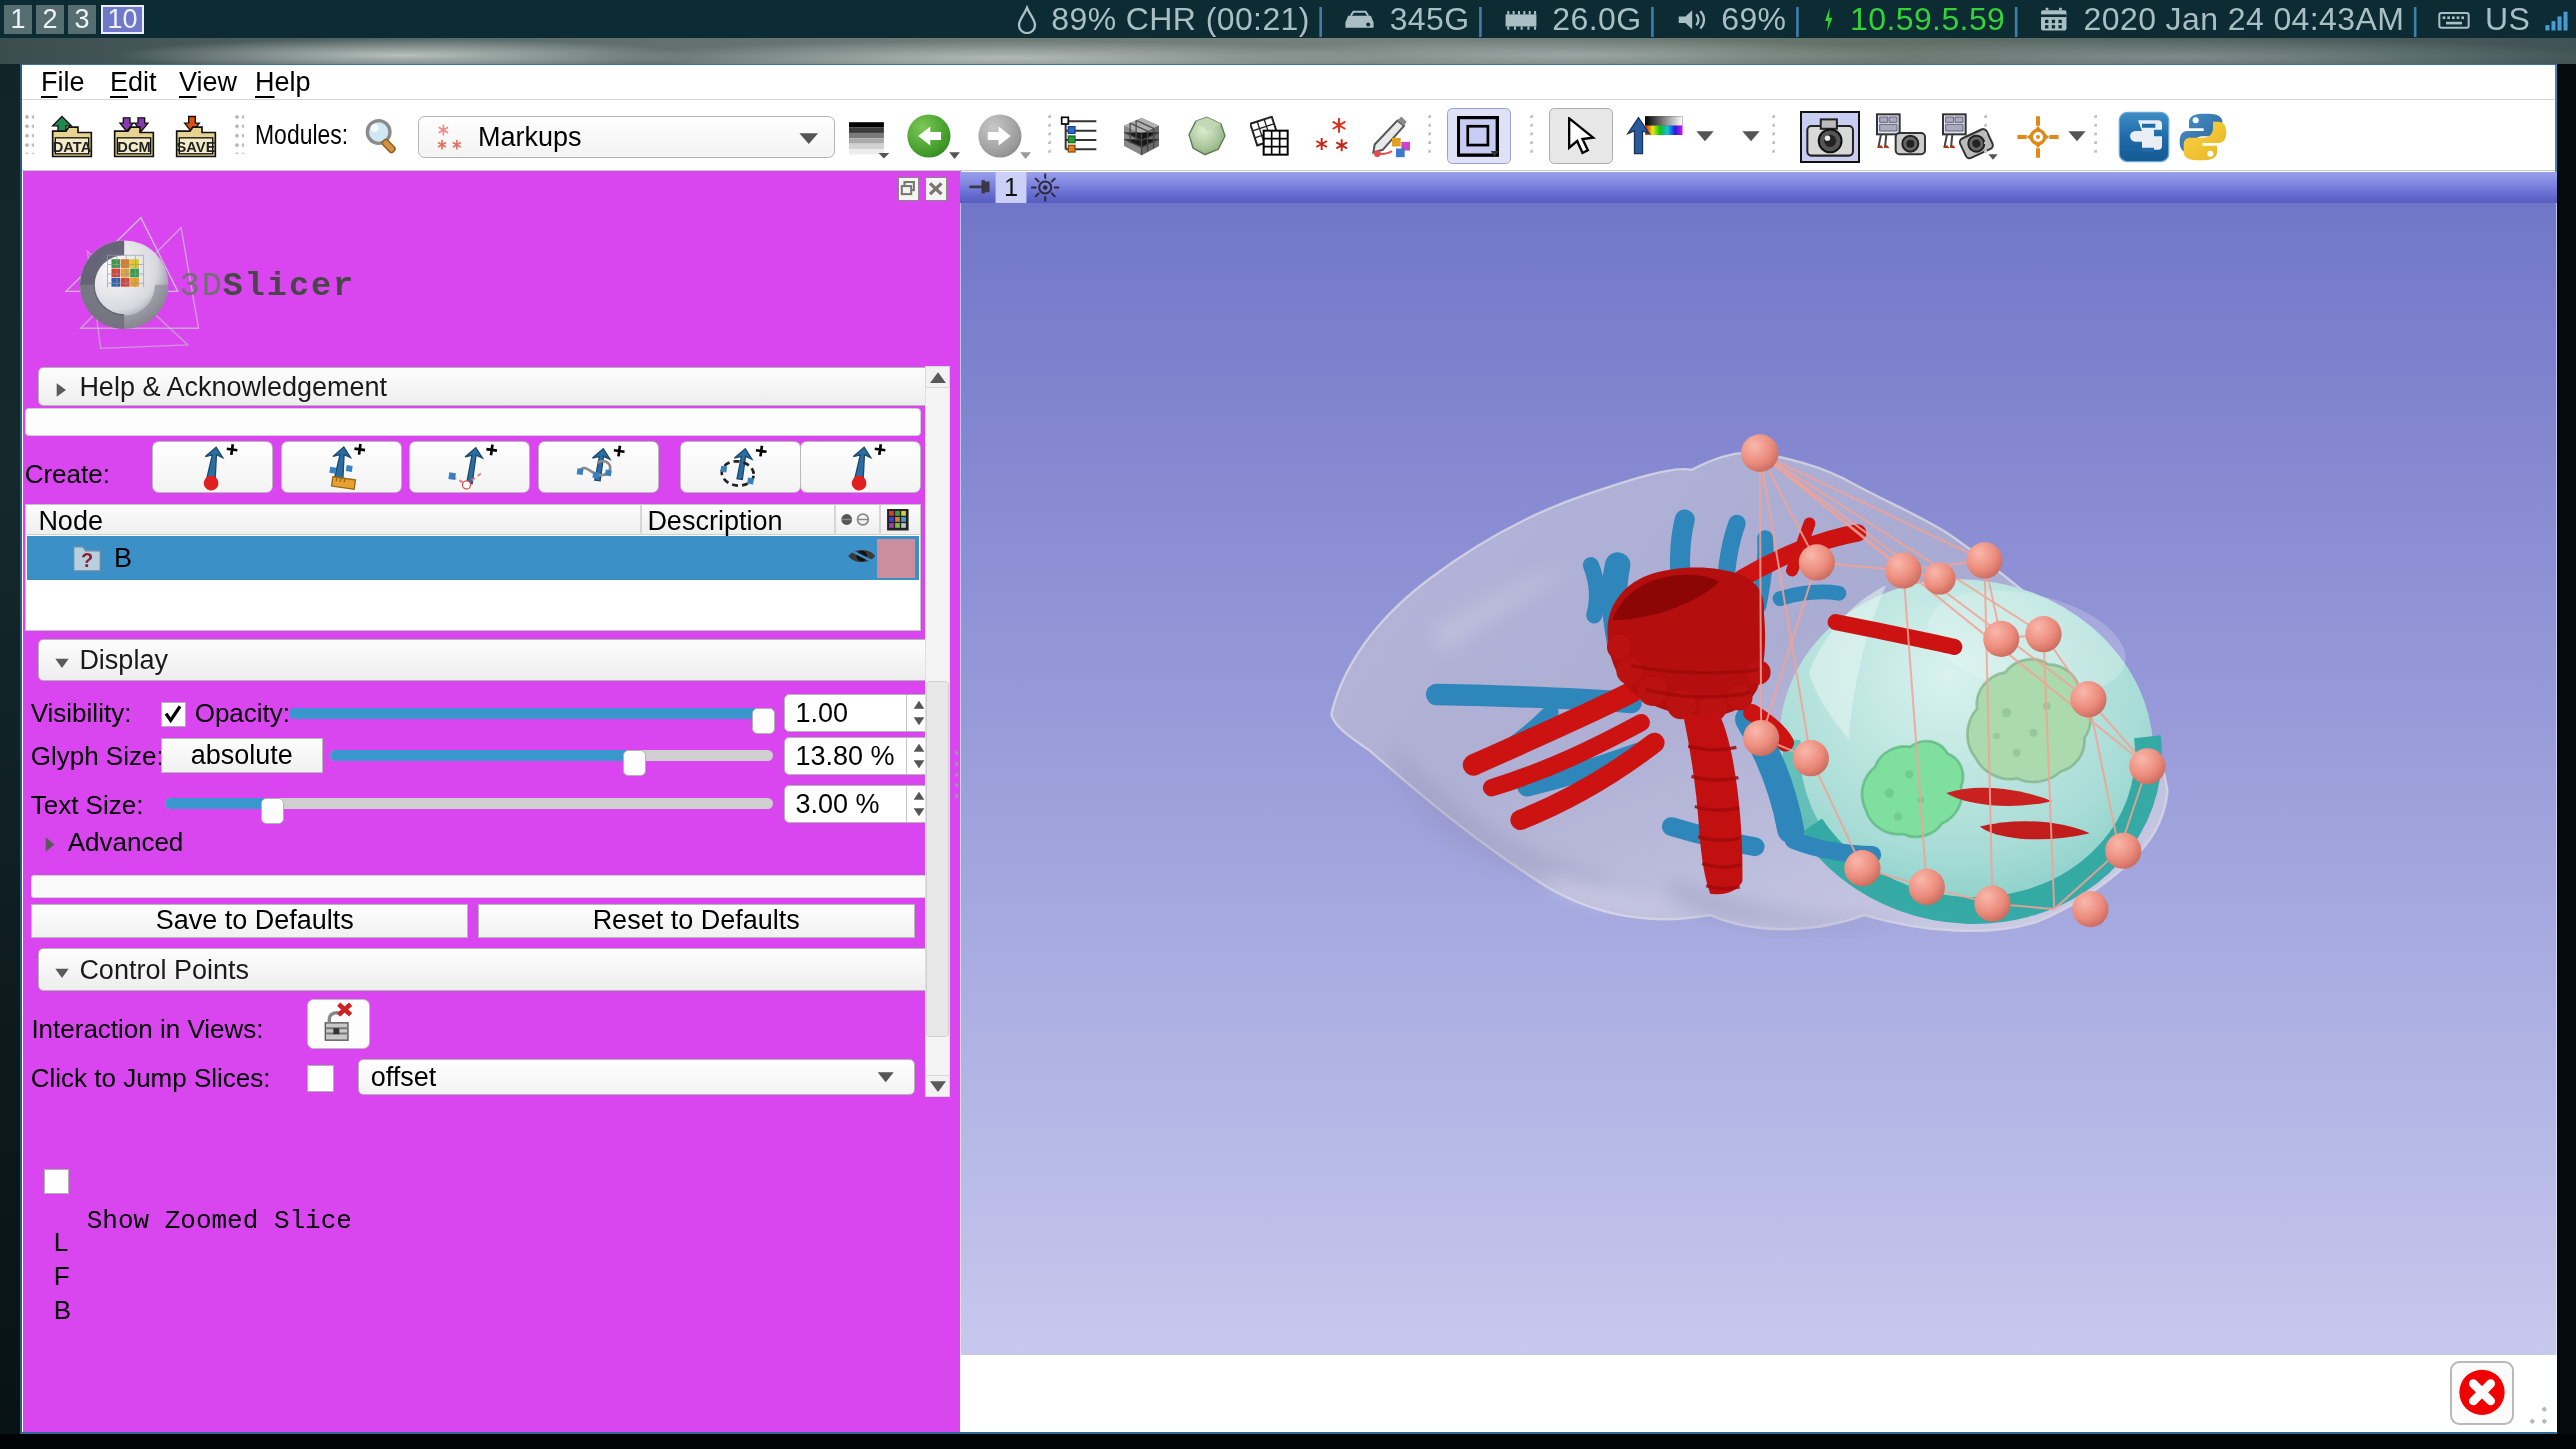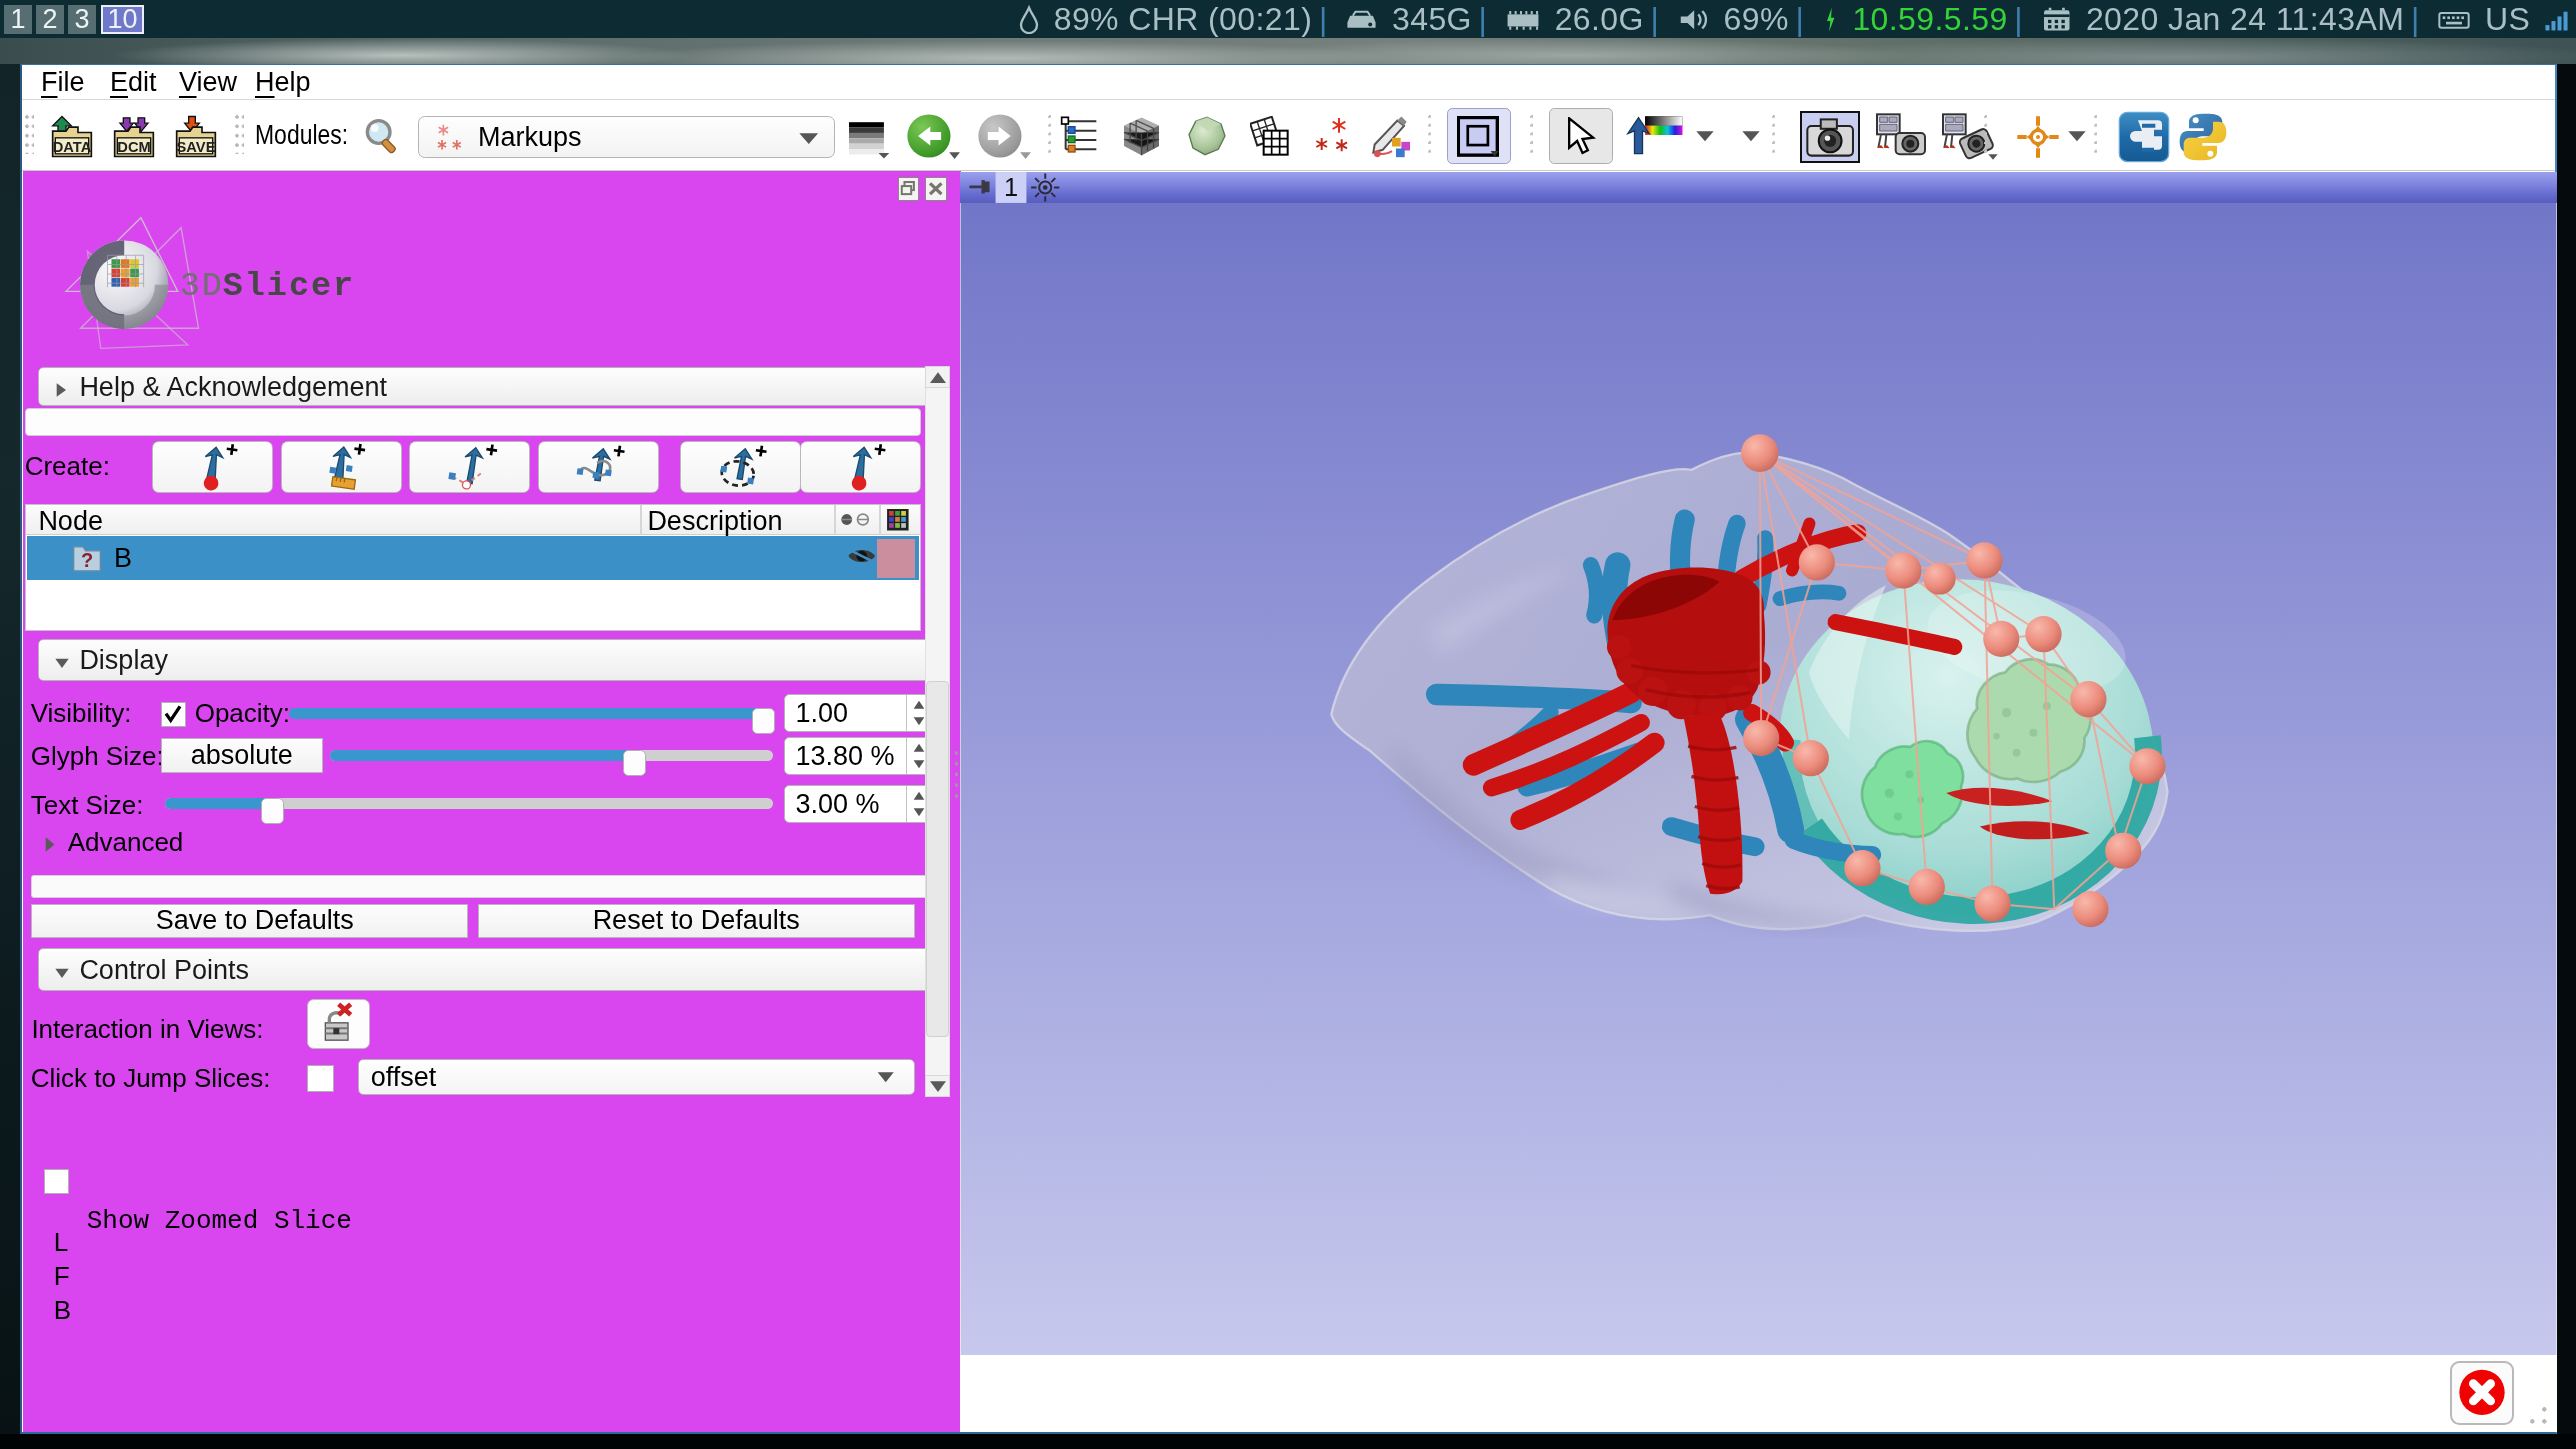--- a/index.html
+++ b/index.html
@@ -93,21 +93,21 @@
         <path d="M12 8 v-4 M32 8 v-4" stroke="#a9bfc4" stroke-width="4"></path>
         <g fill="#0d2b33">
           <rect x="9" y="22" width="5" height="5"></rect>
           <rect x="19" y="22" width="5" height="5"></rect>
           <rect x="29" y="22" width="5" height="5"></rect>
           <rect x="9" y="30" width="5" height="5"></rect>
           <rect x="19" y="30" width="5" height="5"></rect>
           <rect x="29" y="30" width="5" height="5"></rect>
         </g>
       </svg>
-    <span>2020 Jan 24 11:43AM</span><span class="sep">|</span>
+    <span>2020 Jan 24 04:43AM</span><span class="sep">|</span>
     <svg class="sic" width="32" height="29.5" viewBox="0 0 48 44">
         <rect x="2" y="12" width="44" height="22" rx="3" fill="none" stroke="#a9bfc4" stroke-width="3"></rect>
         <g fill="#a9bfc4">
           <rect x="7" y="17" width="4" height="4"></rect>
           <rect x="14" y="17" width="4" height="4"></rect>
           <rect x="21" y="17" width="4" height="4"></rect>
           <rect x="28" y="17" width="4" height="4"></rect>
           <rect x="35" y="17" width="4" height="4"></rect>
           <rect x="12" y="25" width="24" height="4"></rect>
         </g>
@@ -473,21 +473,21 @@
         <text x="272" y="126" font-size="50" fill="#474747" letter-spacing="3" font-weight="bold" font-family="Liberation Mono, monospace">Slicer</text>
       </svg>
     </div>
     <div class="cbar" style="top:196px;">
         <span class="arr"><svg width="13.4" height="16" viewBox="0 0 20 24">
             <path d="M4 2 L18 12 L4 22 Z" fill="#5a5a5a"></path>
           </svg></span>
         <span class="txt">Help &amp; Acknowledgement</span>
       </div>
     <div class="abs" style="left:2.7px;top:237px;width:896px;height:28px;border:1.3px solid #cfcfcf;border-radius:4px;background:#fdfdfd;"></div>
-    <div class="lbl abs" style="left:2px;top:280px;">Create:</div>
+    <div class="lbl abs" style="left:2px;top:288px;">Create:</div>
     <div class="cbtn" style="left:129px;top:270px;"><svg width="118" height="50" viewBox="0 0 176 74">
           <g transform="translate(88,37) rotate(8)">
             <path d="M-6 26 L-2 -18 L-12 -14 L2 -30 L14 -16 L4 -19 L8 26 Z" fill="#2d6ea0" stroke="#1a4a70" stroke-width="2"></path>
             <circle cx="2" cy="24" r="11" fill="#e02020"></circle>
             <path d="M18 -30 h16 M26 -38 v16" stroke="#000" stroke-width="4"></path>
           </g>
         </svg></div>
     <div class="cbtn" style="left:258px;top:270px;"><svg width="118" height="50" viewBox="0 0 176 74">
           <g transform="translate(88,37) rotate(8)">
             <path d="M-8 26 L-4 -18 L-14 -14 L0 -30 L12 -16 L2 -19 L6 26 Z" fill="#2d6ea0" stroke="#1a4a70" stroke-width="2"></path>

